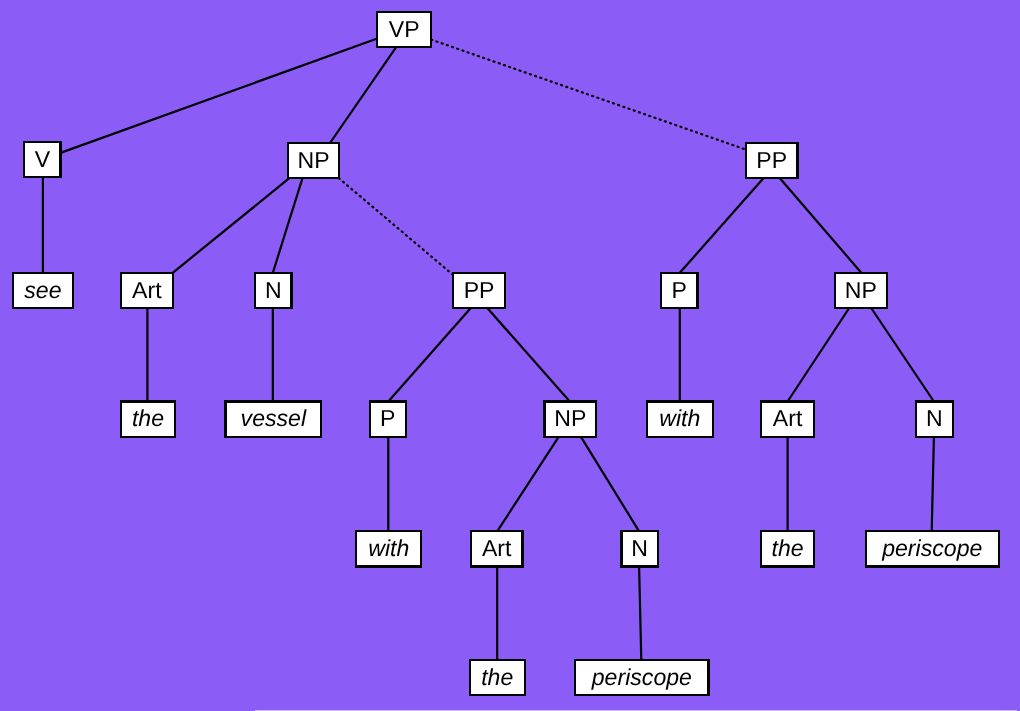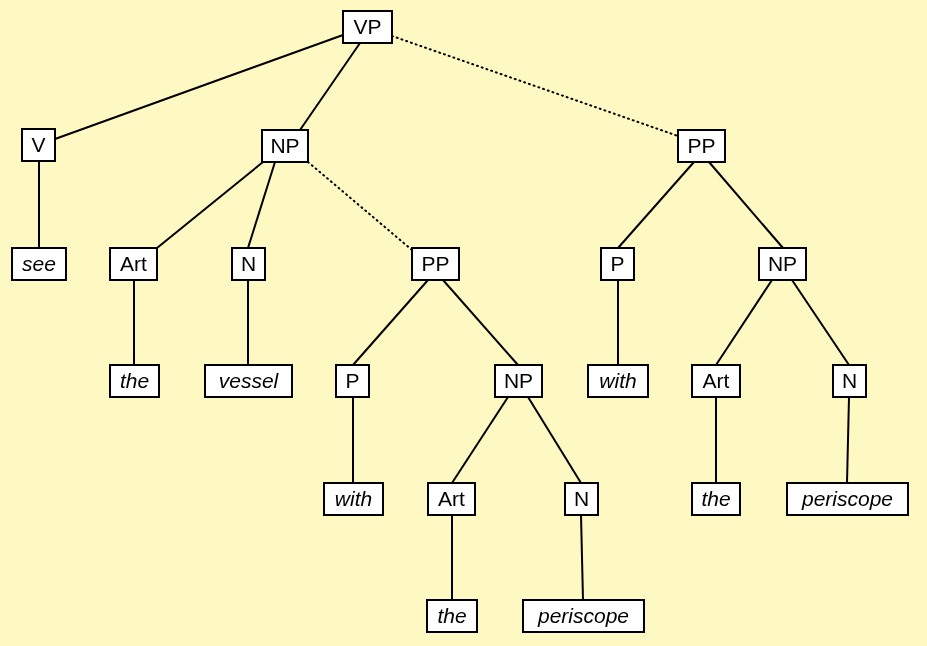--- a/index.html
+++ b/index.html
@@ -8,21 +8,21 @@
     padding: 0;
     background: #ffffff;
   }
   body {
     font-family: "Liberation Sans", sans-serif;
   }
   #tree-figure {
     position: relative;
     width: 927px;
     height: 646px;
-    background: #fef9c3;
+    background: #8b5cf6;
     overflow: hidden;
   }
   #tree-svg {
     position: absolute;
     left: 0;
     top: 0;
     width: 927px;
     height: 646px;
     display: block;
   }

